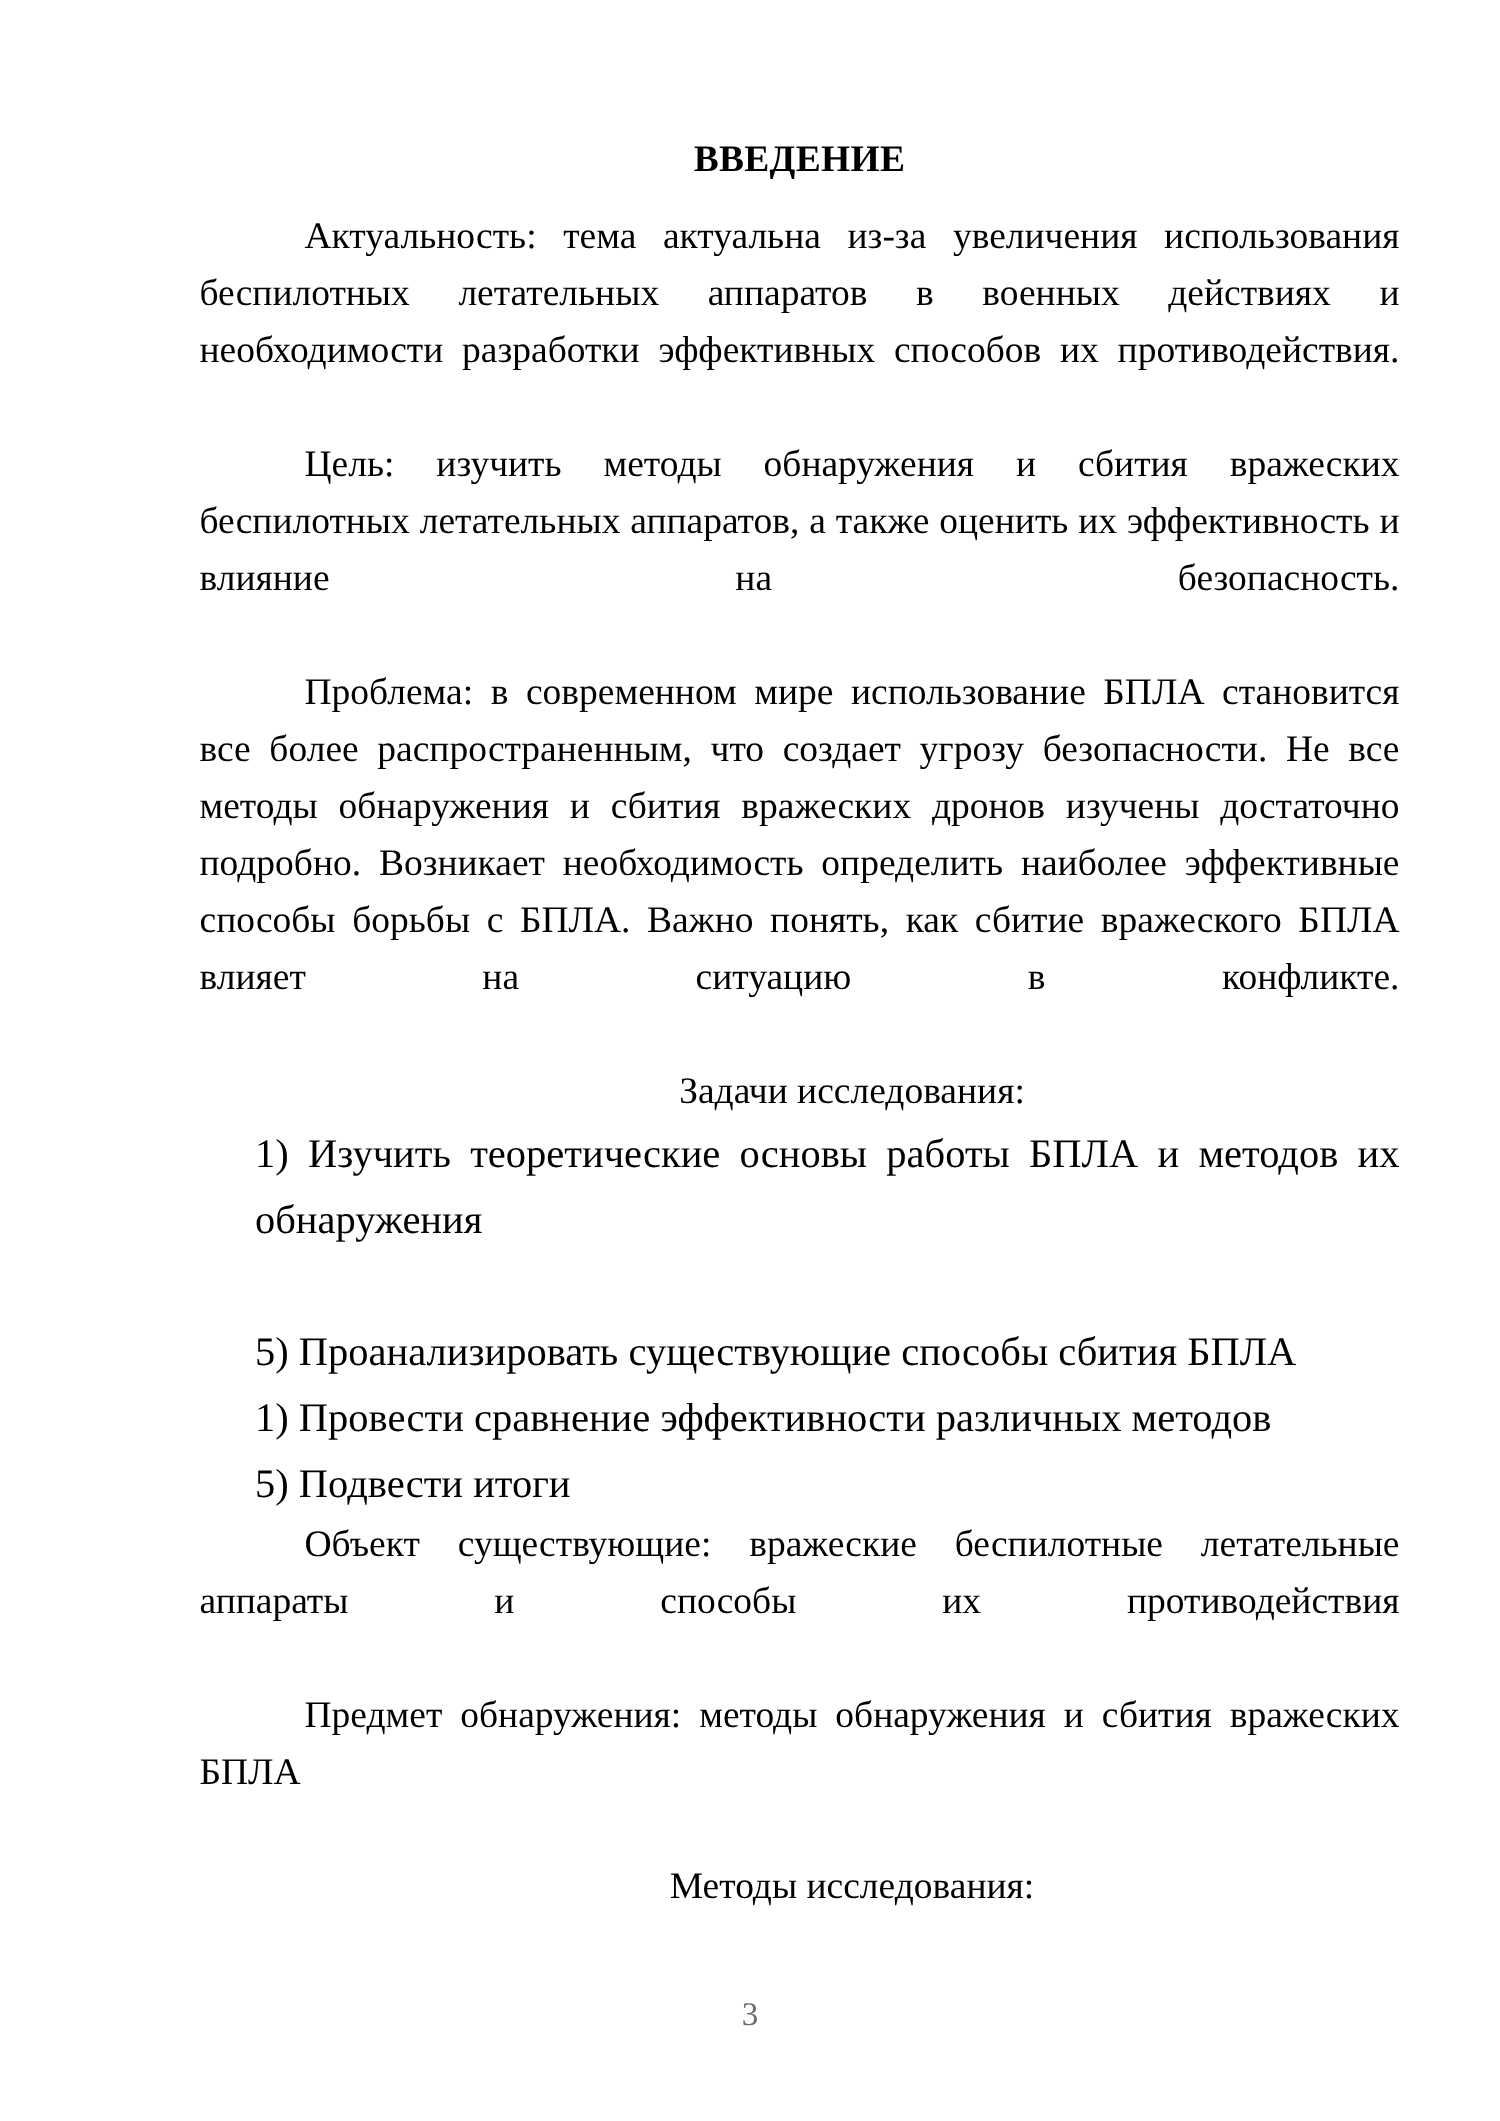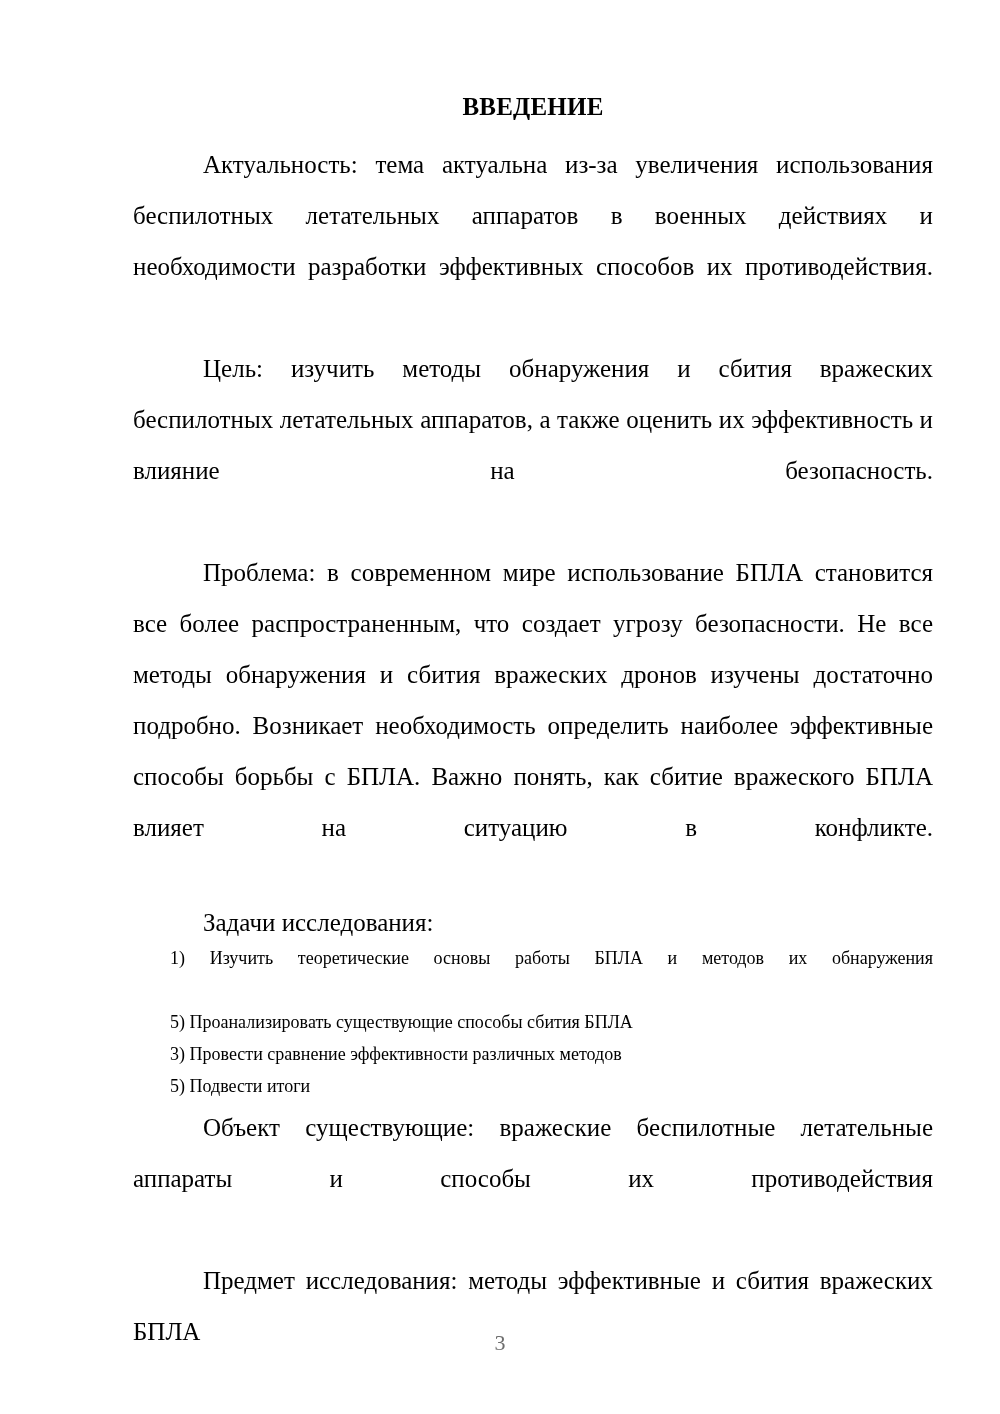--- a/index.html
+++ b/index.html
@@ -34,46 +34,46 @@
     font-size: 25px;
     font-weight: bold;
     text-align: center;
     line-height: 38px;
     margin: 0 0 13px 0;
     letter-spacing: 0.2px;
   }
 
   p.body-par {
     font-size: 25px;
-    line-height: 51px;
+    line-height: 38px;
     margin: 0 0 0 0;
     text-align: justify;
     text-indent: 70px;
     text-justify: inter-word;
     hyphens: none;
   }
 
   
   p.body-par::after {
     content: "";
     display: inline-block;
     width: 100%;
   }
 
   p.lead-line {
     font-size: 25px;
     line-height: 38px;
     margin: 0;
-    text-align: left;
+    text-align: center;
     text-indent: 70px;
   }
 
   p.list-item {
-    font-size: 18px;
-    line-height: 32px;
+    font-size: 27px;
+    line-height: 44px;
     margin: 0;
     text-align: left;
     padding-left: 37px;
     text-indent: 0;
   }
 
   p.list-item.justified {
     text-align: justify;
     text-justify: inter-word;
   }
@@ -110,28 +110,28 @@
     <p class="body-par">Цель: изучить методы обнаружения и сбития вражеских беспилотных летательных аппаратов, а также оценить их эффективность и влияние на безопасность.</p>
 
     <p class="body-par">Проблема: в современном мире использование БПЛА становится все более распространенным, что создает угрозу безопасности. Не все методы обнаружения и сбития вражеских дронов изучены достаточно подробно. Возникает необходимость определить наиболее эффективные способы борьбы с БПЛА. Важно понять, как сбитие вражеского БПЛА влияет на ситуацию в конфликте.</p>
 
     <p class="lead-line">Задачи исследования:</p>
 
     <p class="list-item justified">1)  Изучить теоретические основы работы БПЛА и методов их обнаружения</p>
 
     <p class="list-item">5) Проанализировать существующие способы сбития БПЛА</p>
 
-    <p class="list-item">3) Провести сравнение эффективности различных методов</p>
+    <p class="list-item">1) Провести сравнение эффективности различных методов</p>
 
 
     <p class="list-item">5) Подвести итоги</p>
 
     <p class="body-par">Объект существующие: вражеские беспилотные летательные аппараты и способы их противодействия</p>
 
-    <p class="body-par">Предмет исследования: методы эффективные и сбития вражеских БПЛА</p>
+    <p class="body-par">Предмет обнаружения: методы обнаружения и сбития вражеских БПЛА</p>
 
 
     <p class="lead-line">Методы исследования:</p>
 
   </div>
 
   <div class="page-number">3</div>
 
 </div>
 

